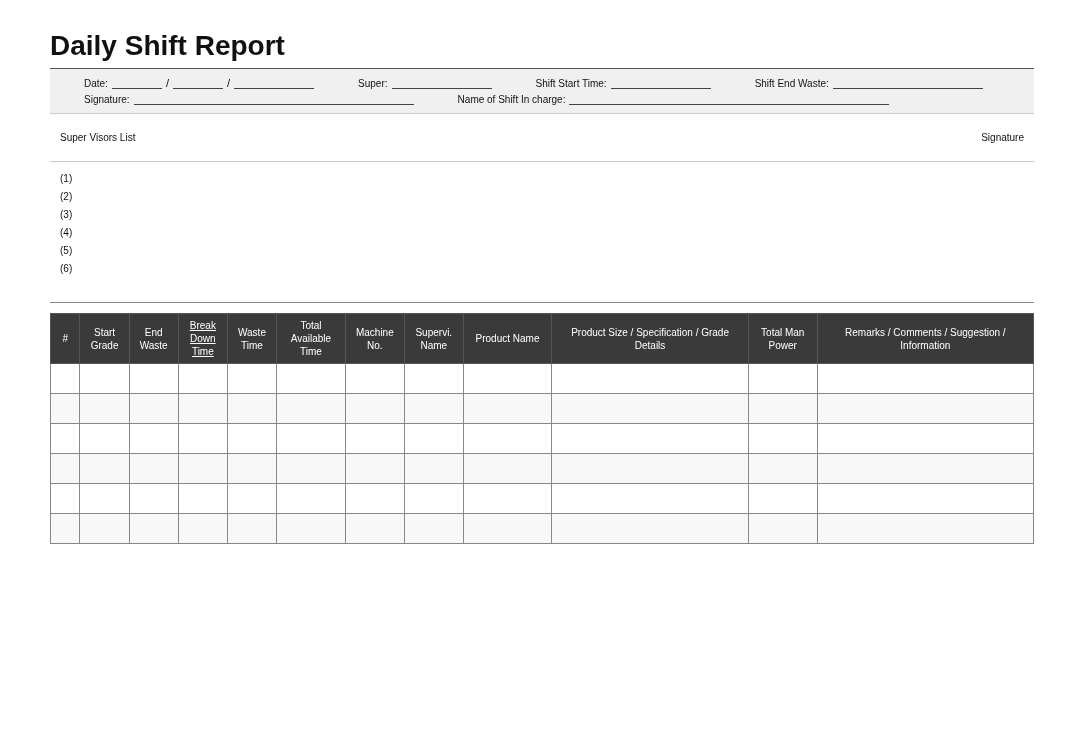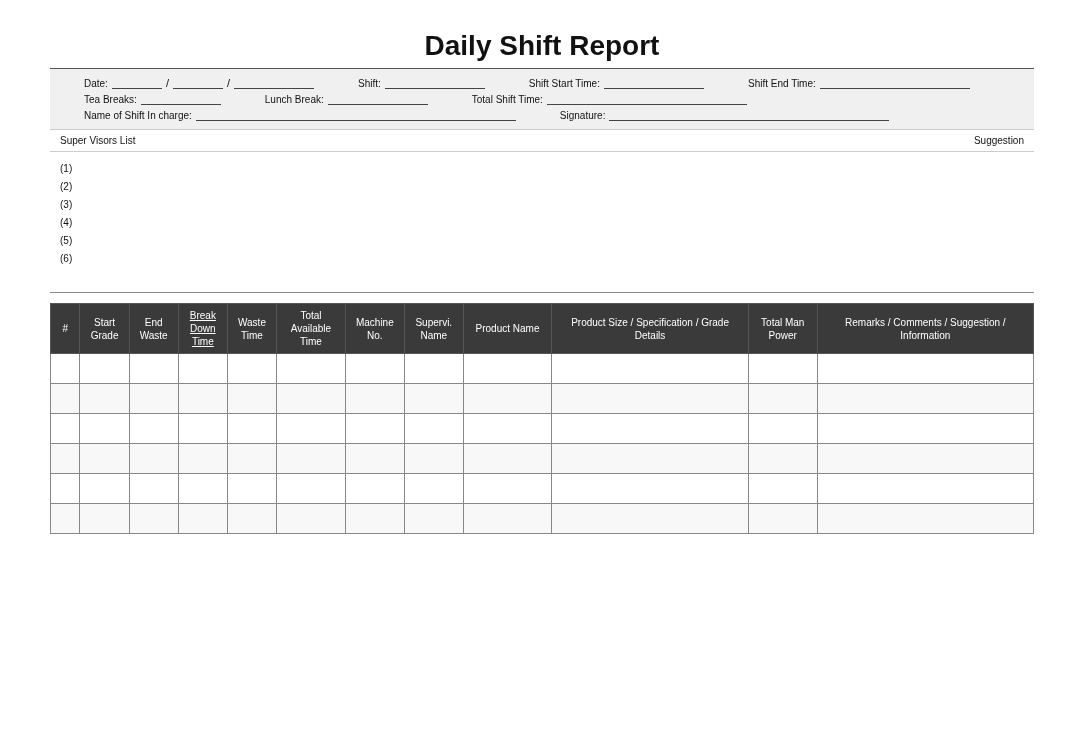--- a/index.html
+++ b/index.html
@@ -16,21 +16,20 @@
       width: 1084px;
       min-height: 730px;
       padding: 30px 50px;
     }
 
     .page-title {
       font-size: 28px;
       font-weight: bold;
       margin-bottom: 6px;
       font-family: Arial, sans-serif;
-      text-align: center;
     }
 
     .title-divider {
       border: none;
       border-top: 1.5px solid #555;
       margin-bottom: 0;
     }
 
     .info-section {
       background: #f0f0f0;
@@ -81,21 +80,21 @@
     }
 
     .info-line-xl {
       min-width: 200px;
     }
 
     .supervisors-section {
       display: flex;
       justify-content: space-between;
       align-items: center;
-      padding: 5px 10px;
+      padding: 18px 10px;
       border-bottom: 1px solid #ccc;
       font-size: 10px;
       gap: 28px;
     }
 
     .supervisors-list {
       padding: 8px 10px;
       min-height: 130px;
     }
 
@@ -174,64 +173,50 @@
   <div class="info-row">
     <div class="info-field">
       <span class="info-label">Date:</span>
       <span class="info-line info-line-short"></span>
       <span>/</span>
       <span class="info-line info-line-short"></span>
       <span>/</span>
       <span class="info-line"></span>
     </div>
     <div class="info-field">
-      <span class="info-label">Shift:</span>
+      <span class="info-label">Super:</span>
       <span class="info-line info-line-medium"></span>
     </div>
     <div class="info-field">
       <span class="info-label">Shift Start Time:</span>
       <span class="info-line info-line-medium"></span>
     </div>
     <div class="info-field">
-      <span class="info-label">Shift End Time:</span>
+      <span class="info-label">Shift End Waste:</span>
       <span class="info-line info-line-long"></span>
     </div>
   </div>
 
+
   <div class="info-row">
     <div class="info-field">
-      <span class="info-label">Tea Breaks:</span>
-      <span class="info-line"></span>
-    </div>
-    <div class="info-field">
-      <span class="info-label">Lunch Break:</span>
-      <span class="info-line info-line-medium"></span>
-    </div>
-    <div class="info-field">
-      <span class="info-label">Total Shift Time:</span>
-      <span class="info-line info-line-xl"></span>
-    </div>
-  </div>
-
-  <div class="info-row">
+      <span class="info-label">Signature:</span>
+      <span class="info-line" style="min-width:280px;"></span>
+    </div>
     <div class="info-field">
       <span class="info-label">Name of Shift In charge:</span>
       <span class="info-line" style="min-width:320px;"></span>
     </div>
-    <div class="info-field">
-      <span class="info-label">Signature:</span>
-      <span class="info-line" style="min-width:280px;"></span>
-    </div>
   </div>
 
 </div>
 
 <div class="supervisors-section">
   <span>Super Visors List</span>
-  <span>Suggestion</span>
+  <span>Signature</span>
 </div>
 
 <div class="supervisors-list">
   <div class="supervisor-item">(1)</div>
   <div class="supervisor-item">(2)</div>
   <div class="supervisor-item">(3)</div>
   <div class="supervisor-item">(4)</div>
   <div class="supervisor-item">(5)</div>
   <div class="supervisor-item">(6)</div>
 </div>

